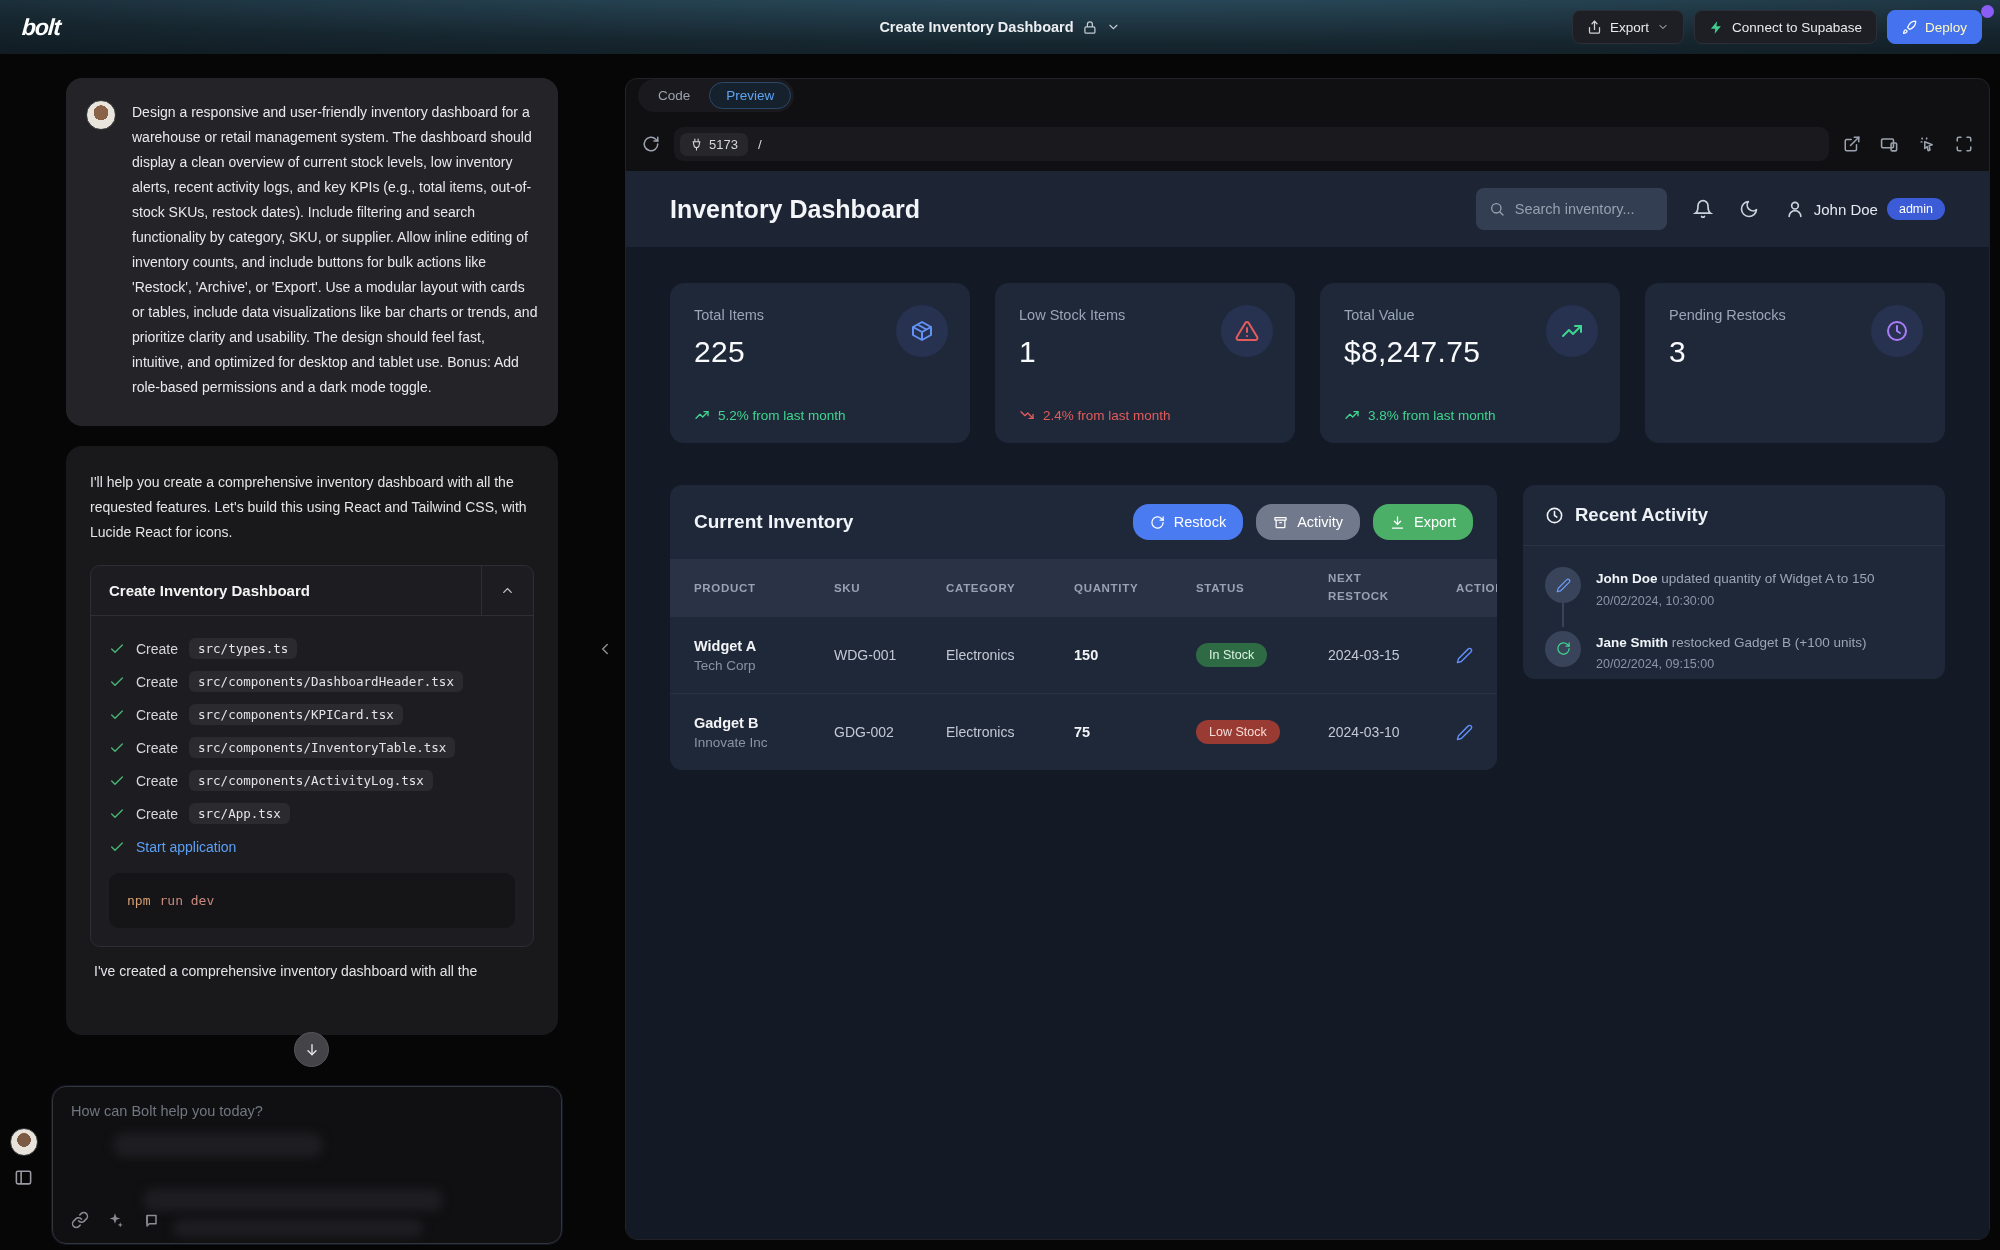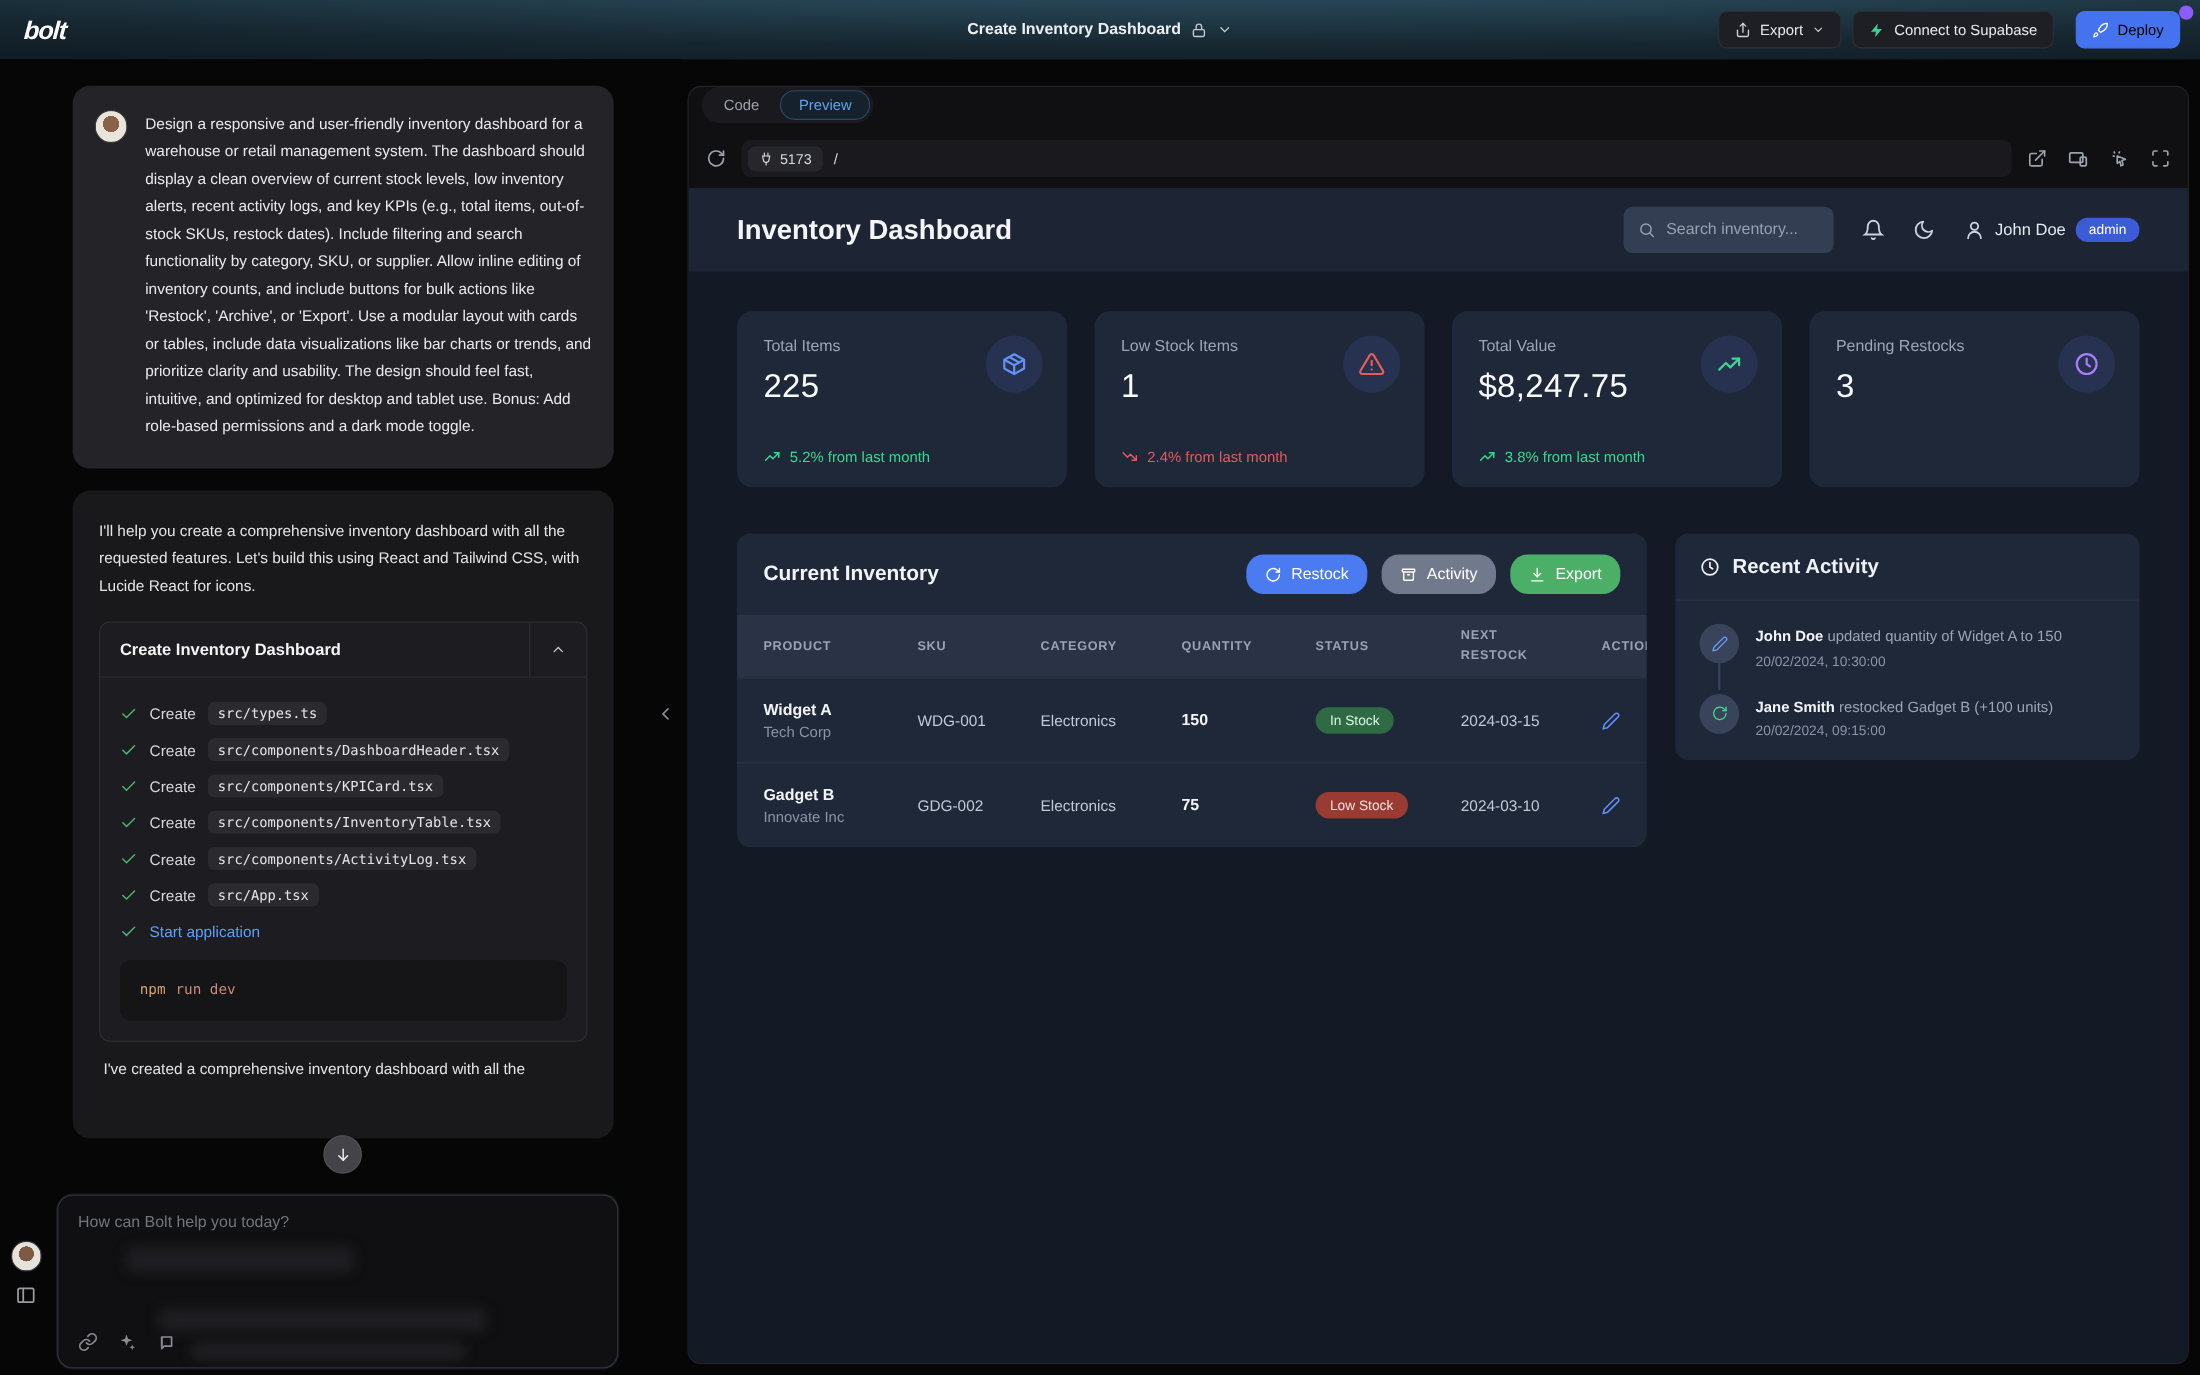--- a/index.html
+++ b/index.html
@@ -21,21 +21,21 @@
   .tb-center { position:absolute; left:50%; transform:translateX(-50%); display:flex; align-items:center; gap:9px; }
   .tb-title { font-size:14.5px; font-weight:600; color:#eceff2; }
   .tb-center .ic { color:#c3cad1; }
   .tb-right { display:flex; align-items:center; gap:10px; margin-left:auto; }
   .tb-btn {
     display:flex; align-items:center; gap:8px; height:34px; padding:0 14px;
     background:#1d1f24; border:1px solid #2c2f36; border-radius:8px;
     color:#e8eaed; font-size:13.5px; font-weight:500; cursor:pointer;
   }
   .tb-btn .ic { color:#cdd2d8; }
-  .tb-btn.deploy { background:#4573ef; border-color:#4573ef; color:#000000;margin-left:10px; }
+  .tb-btn.deploy { background:#4573ef; border-color:#4573ef; color:#fef9c3; }
   .tb-btn.deploy .ic { color:#fff; }
   .supabase-bolt { color:#3ecf8e; }
   .notif-dot { position:absolute; top:5px; left:1981px; width:13px; height:13px; border-radius:50%; background:#8b5cf6; }
 
   
   .chat-pane { position:absolute; top:54px; left:0; width:620px; bottom:0; background:#060607; }
   .messages { padding:24px 62px 0 66px; }
   .bubble-user {
     background:#242428; border-radius:16px; padding:22px 20px 26px 20px;
     display:flex; gap:16px; align-items:flex-start;
@@ -148,21 +148,21 @@
   .cell-qty { font-size:14.5px; font-weight:600; color:#f3f4f6; }
   .pill { display:inline-block; padding:5px 13px; border-radius:999px; font-size:12.5px; }
   .pill-green { background:#2e6b45; color:#dcf3e3; }
   .pill-red { background:#993b32; color:#f6ddd8; }
   .cell-actions { display:flex; justify-content:flex-end; }
   .edit-btn { color:#5f8ef7; cursor:pointer; }
 
   .act-panel { width:422px; flex:0 0 422px; }
   .act-header { display:flex; align-items:center; gap:11px; padding:19px 22px; border-bottom:1px solid #2a3344; color:#eef2f7; }
   .act-title { font-size:18.5px; font-weight:700; }
-  .act-body { position:relative; padding:21px 22px 20px 22px; }
+  .act-body { position:relative; padding:21px 22px 8px 22px; }
   .act-line { position:absolute; left:39px; top:57px; width:2px; height:24px; background:#39435a; }
   .act-item { display:flex; gap:15px; align-items:flex-start; }
   .act-item + .act-item { margin-top:23px; }
   .act-iconwrap { width:36px; height:36px; border-radius:50%; background:#39435a; flex:0 0 36px; display:flex; align-items:center; justify-content:center; }
   .act-pencil { color:#6b9af5; } .act-refresh { color:#3fd68f; }
   .act-text { font-size:13.5px; color:#9aa5b5; line-height:1.45; padding-top:2px; }
   .act-actor { font-weight:700; color:#f1f5f9; }
   .act-time { font-size:12.5px; color:#8b95a7; margin-top:5px; }
 </style>
 </head>

